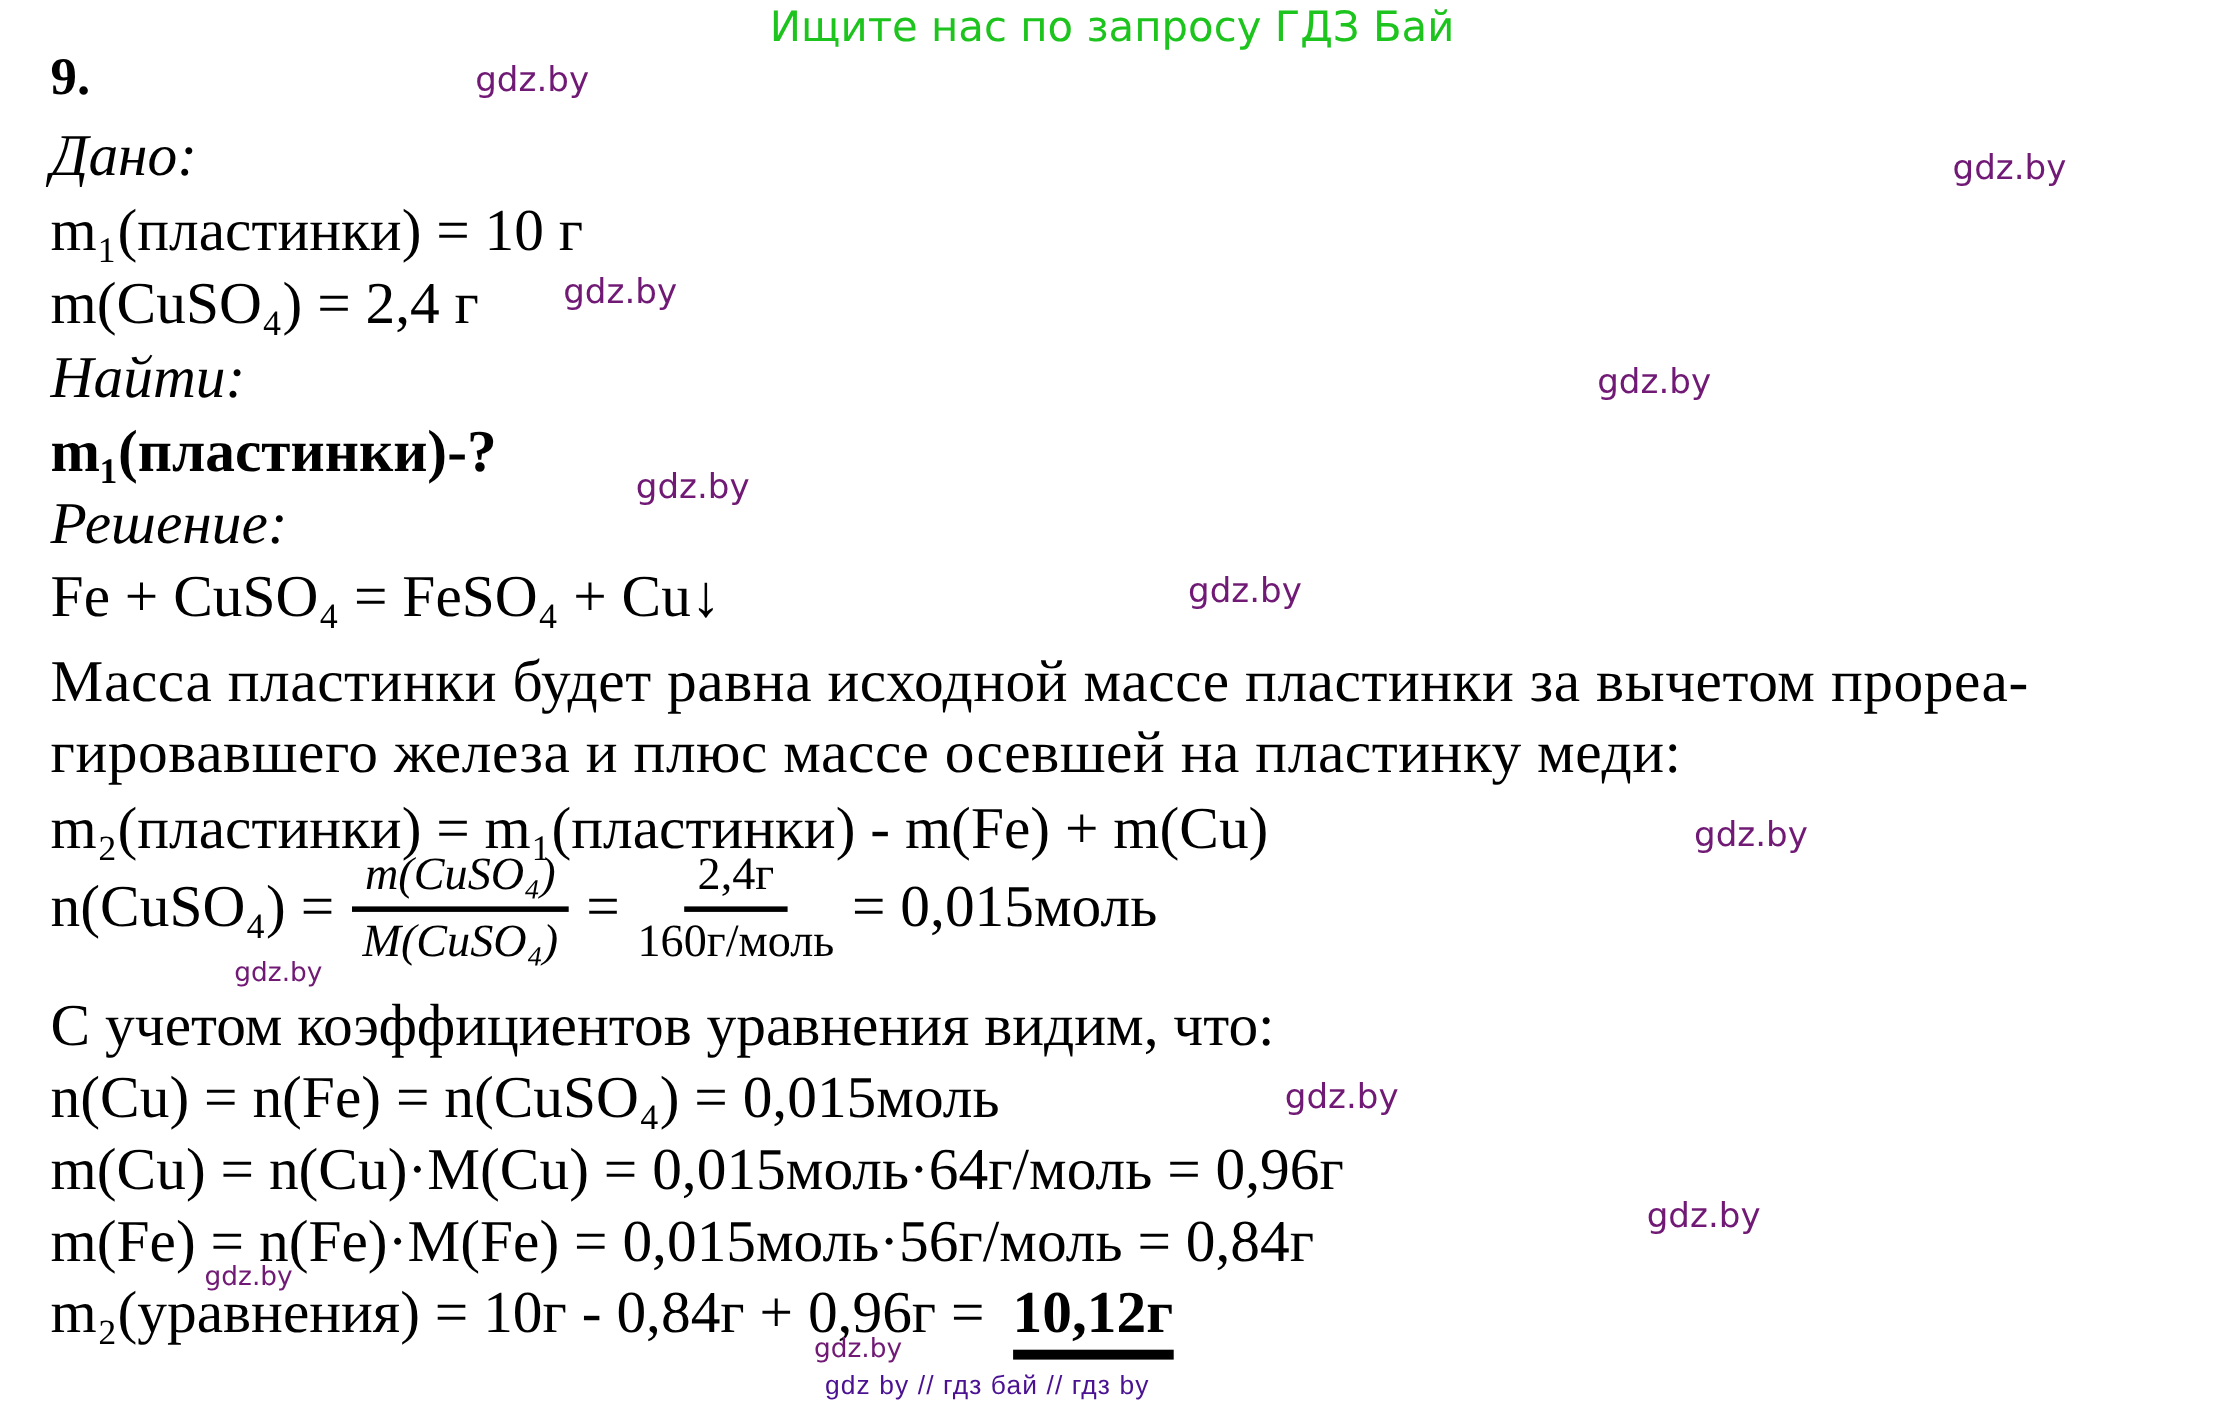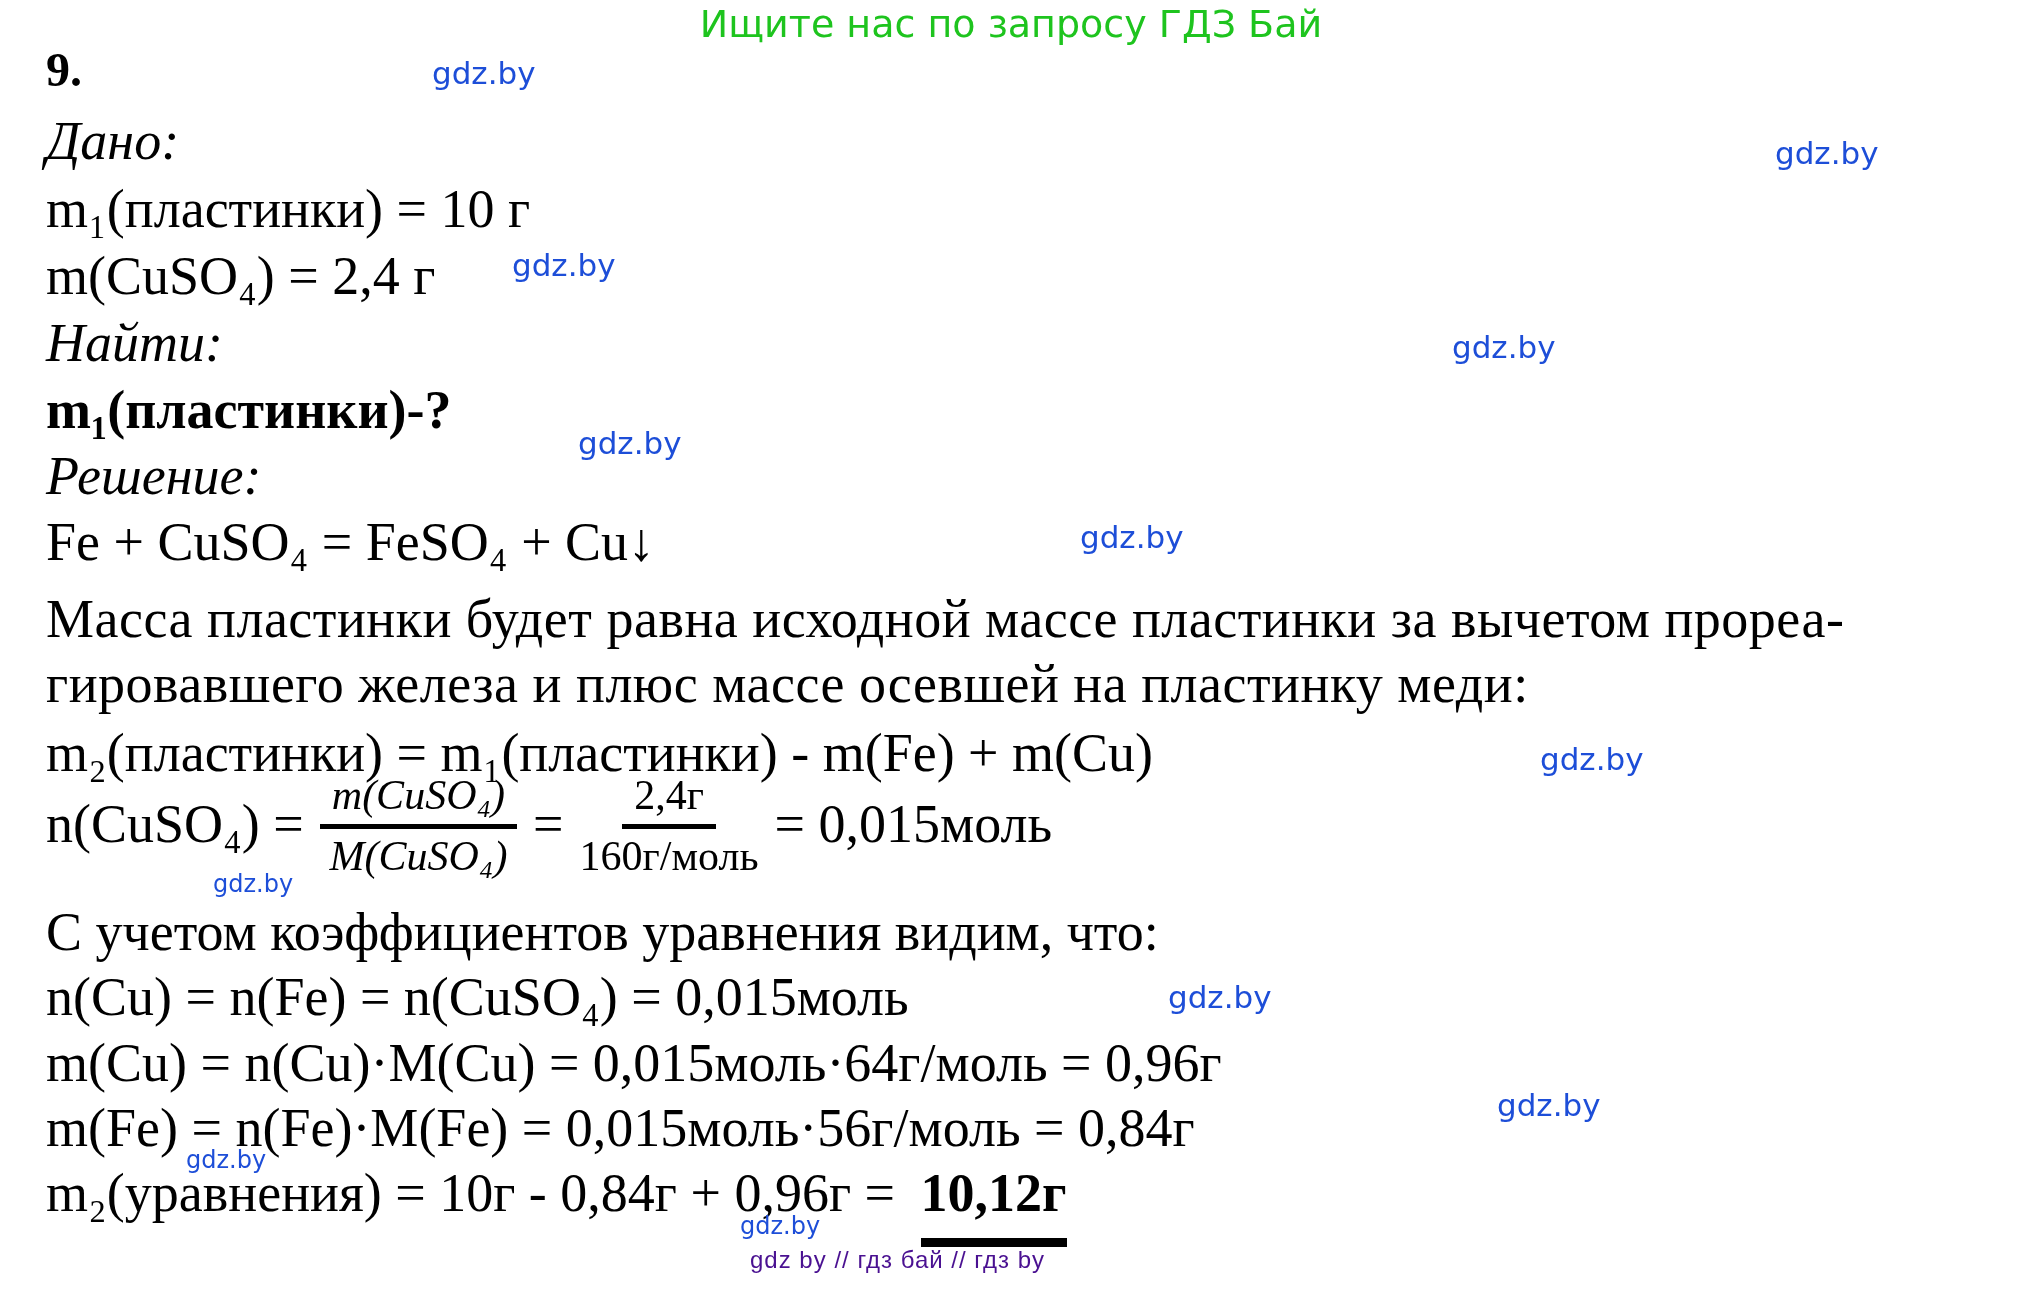--- a/index.html
+++ b/index.html
@@ -15,34 +15,34 @@
   .it{font-style:italic;}
   .b{font-weight:bold;}
   .hdr{
     position:absolute;top:2px;left:50%;transform:translateX(-50%);
     font-family:"DejaVu Sans","Liberation Sans",sans-serif;
     font-size:38px;font-weight:500;color:#1ec41e;white-space:nowrap;
   }
   .wm{
     position:absolute;
     font-family:"DejaVu Sans","Liberation Sans",sans-serif;
-    font-size:31px;color:#1d4ed8;white-space:nowrap;line-height:1;
+    font-size:31px;color:#701a75;white-space:nowrap;line-height:1;
   }
   .wm.sm{font-size:24px;}
   .para{letter-spacing:0.5px;}
   .formula-row{display:flex;align-items:center;gap:16px;}
   .frac{display:inline-flex;flex-direction:column;align-items:center;line-height:1;}
   .frac .num{border-bottom:5px solid #000;padding:2px 12px 8px;}
   .frac .den{padding-top:6px;}
   .frac-math{font-size:42px;font-style:italic;justify-content:flex-end;}
   .frac-plain{font-size:42px;}
   .result-underline{
     font-weight:bold;
     border-bottom:9px solid #000;
-    padding-bottom:15px;
+    padding-bottom:4px;
     margin-left:12px;
   }
   .footer{
     position:absolute;left:750px;top:1246px;
     font-family:Liberation Sans, sans-serif;
     font-size:24px;color:#4a1191;letter-spacing:1px;white-space:nowrap;
   }
 </style>
 </head>
 <body>

